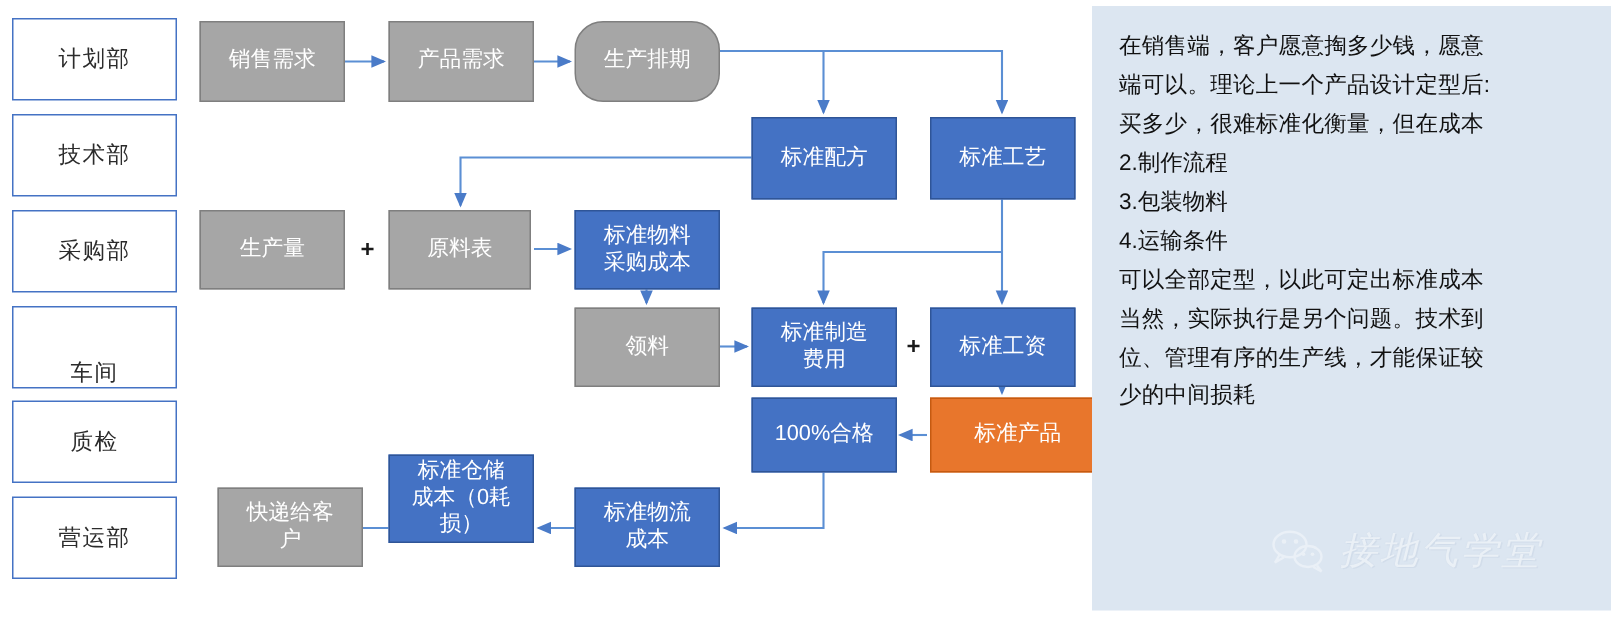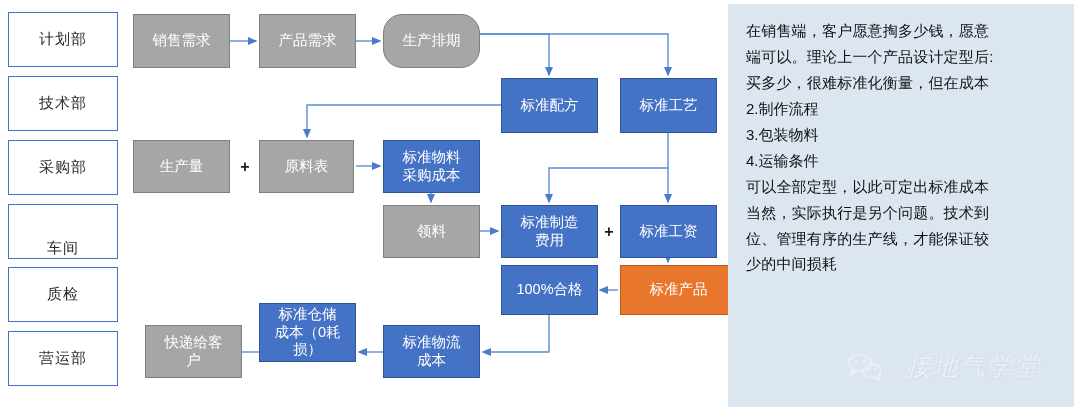--- a/index.html
+++ b/index.html
@@ -104,21 +104,21 @@
     letter-spacing: 0;
   }
 
   
   #watermark {
     position: absolute;
     left: 845px;
     top: 350px;
     display: flex;
     align-items: center;
-    gap: 21px;
+    gap: 8px;
     opacity: 0.42;
     pointer-events: none;
   }
   #watermark .wm-text {
     color: #ffffff;
     font-size: 25px;
     font-style: italic;
     font-family: "Liberation Serif", "DejaVu Serif", serif;
     text-shadow: 0 0 1px #b9c7da, 1px 1px 0 #c7d3e3;
     letter-spacing: 2px;

